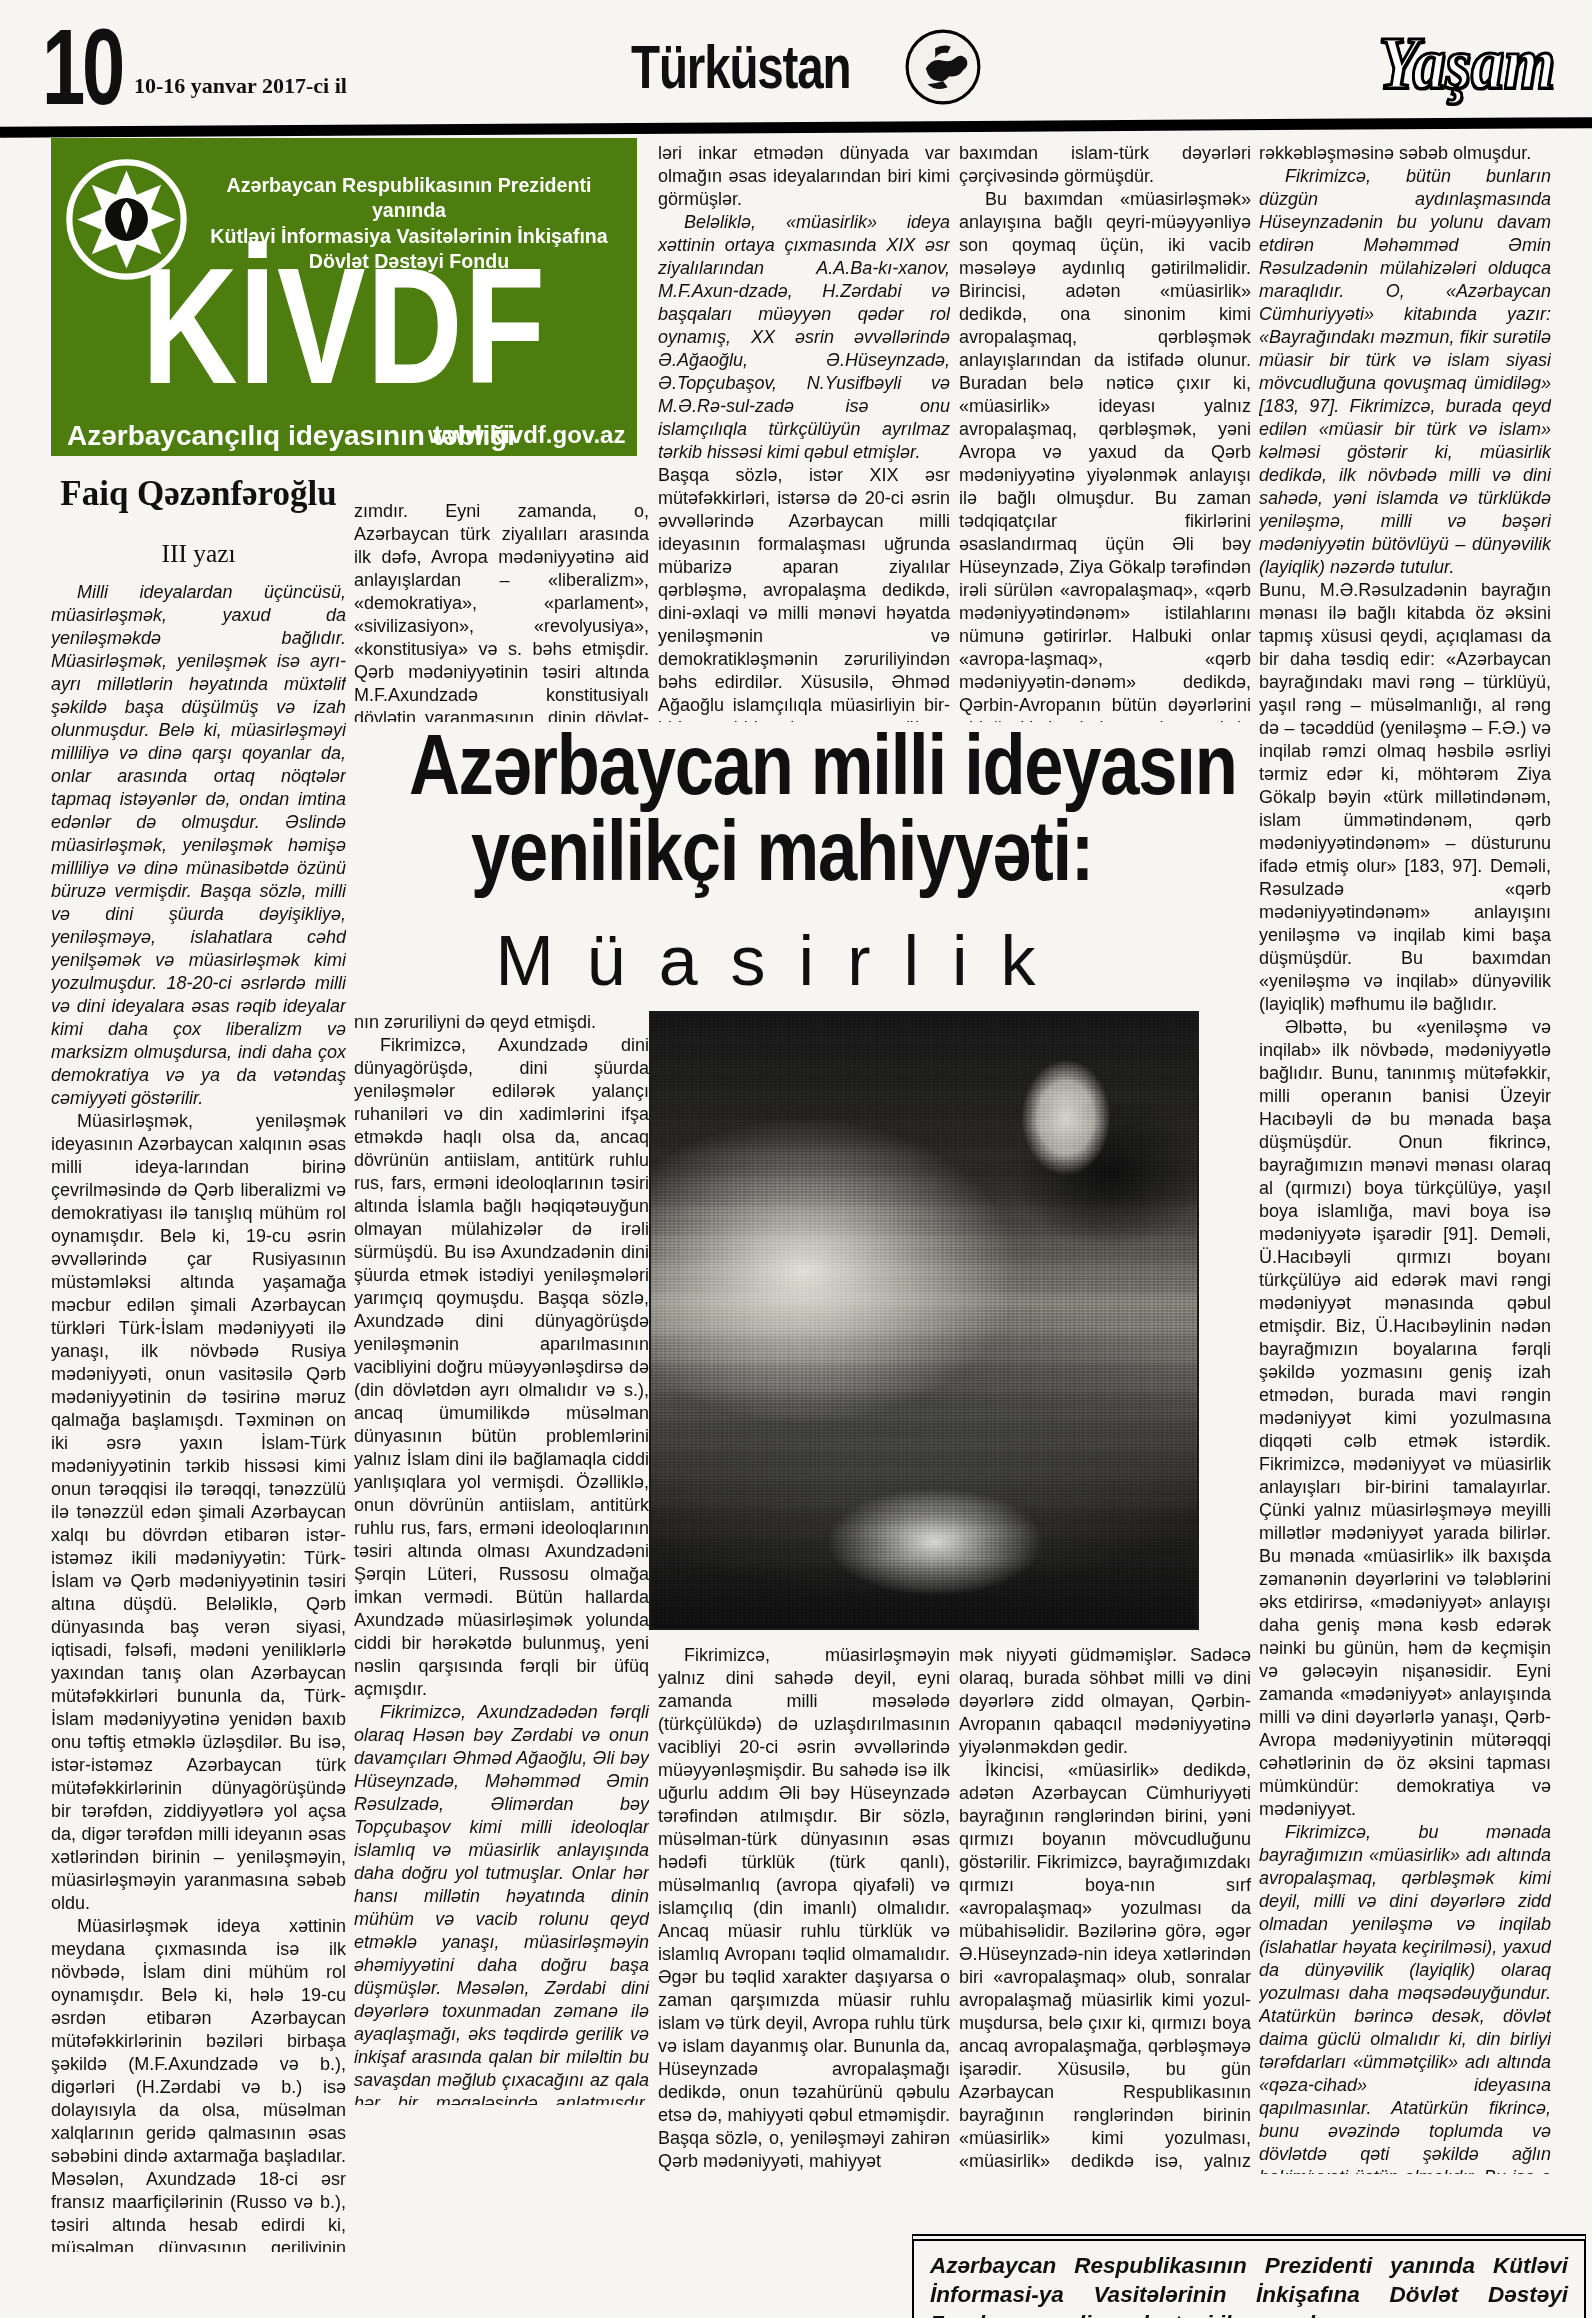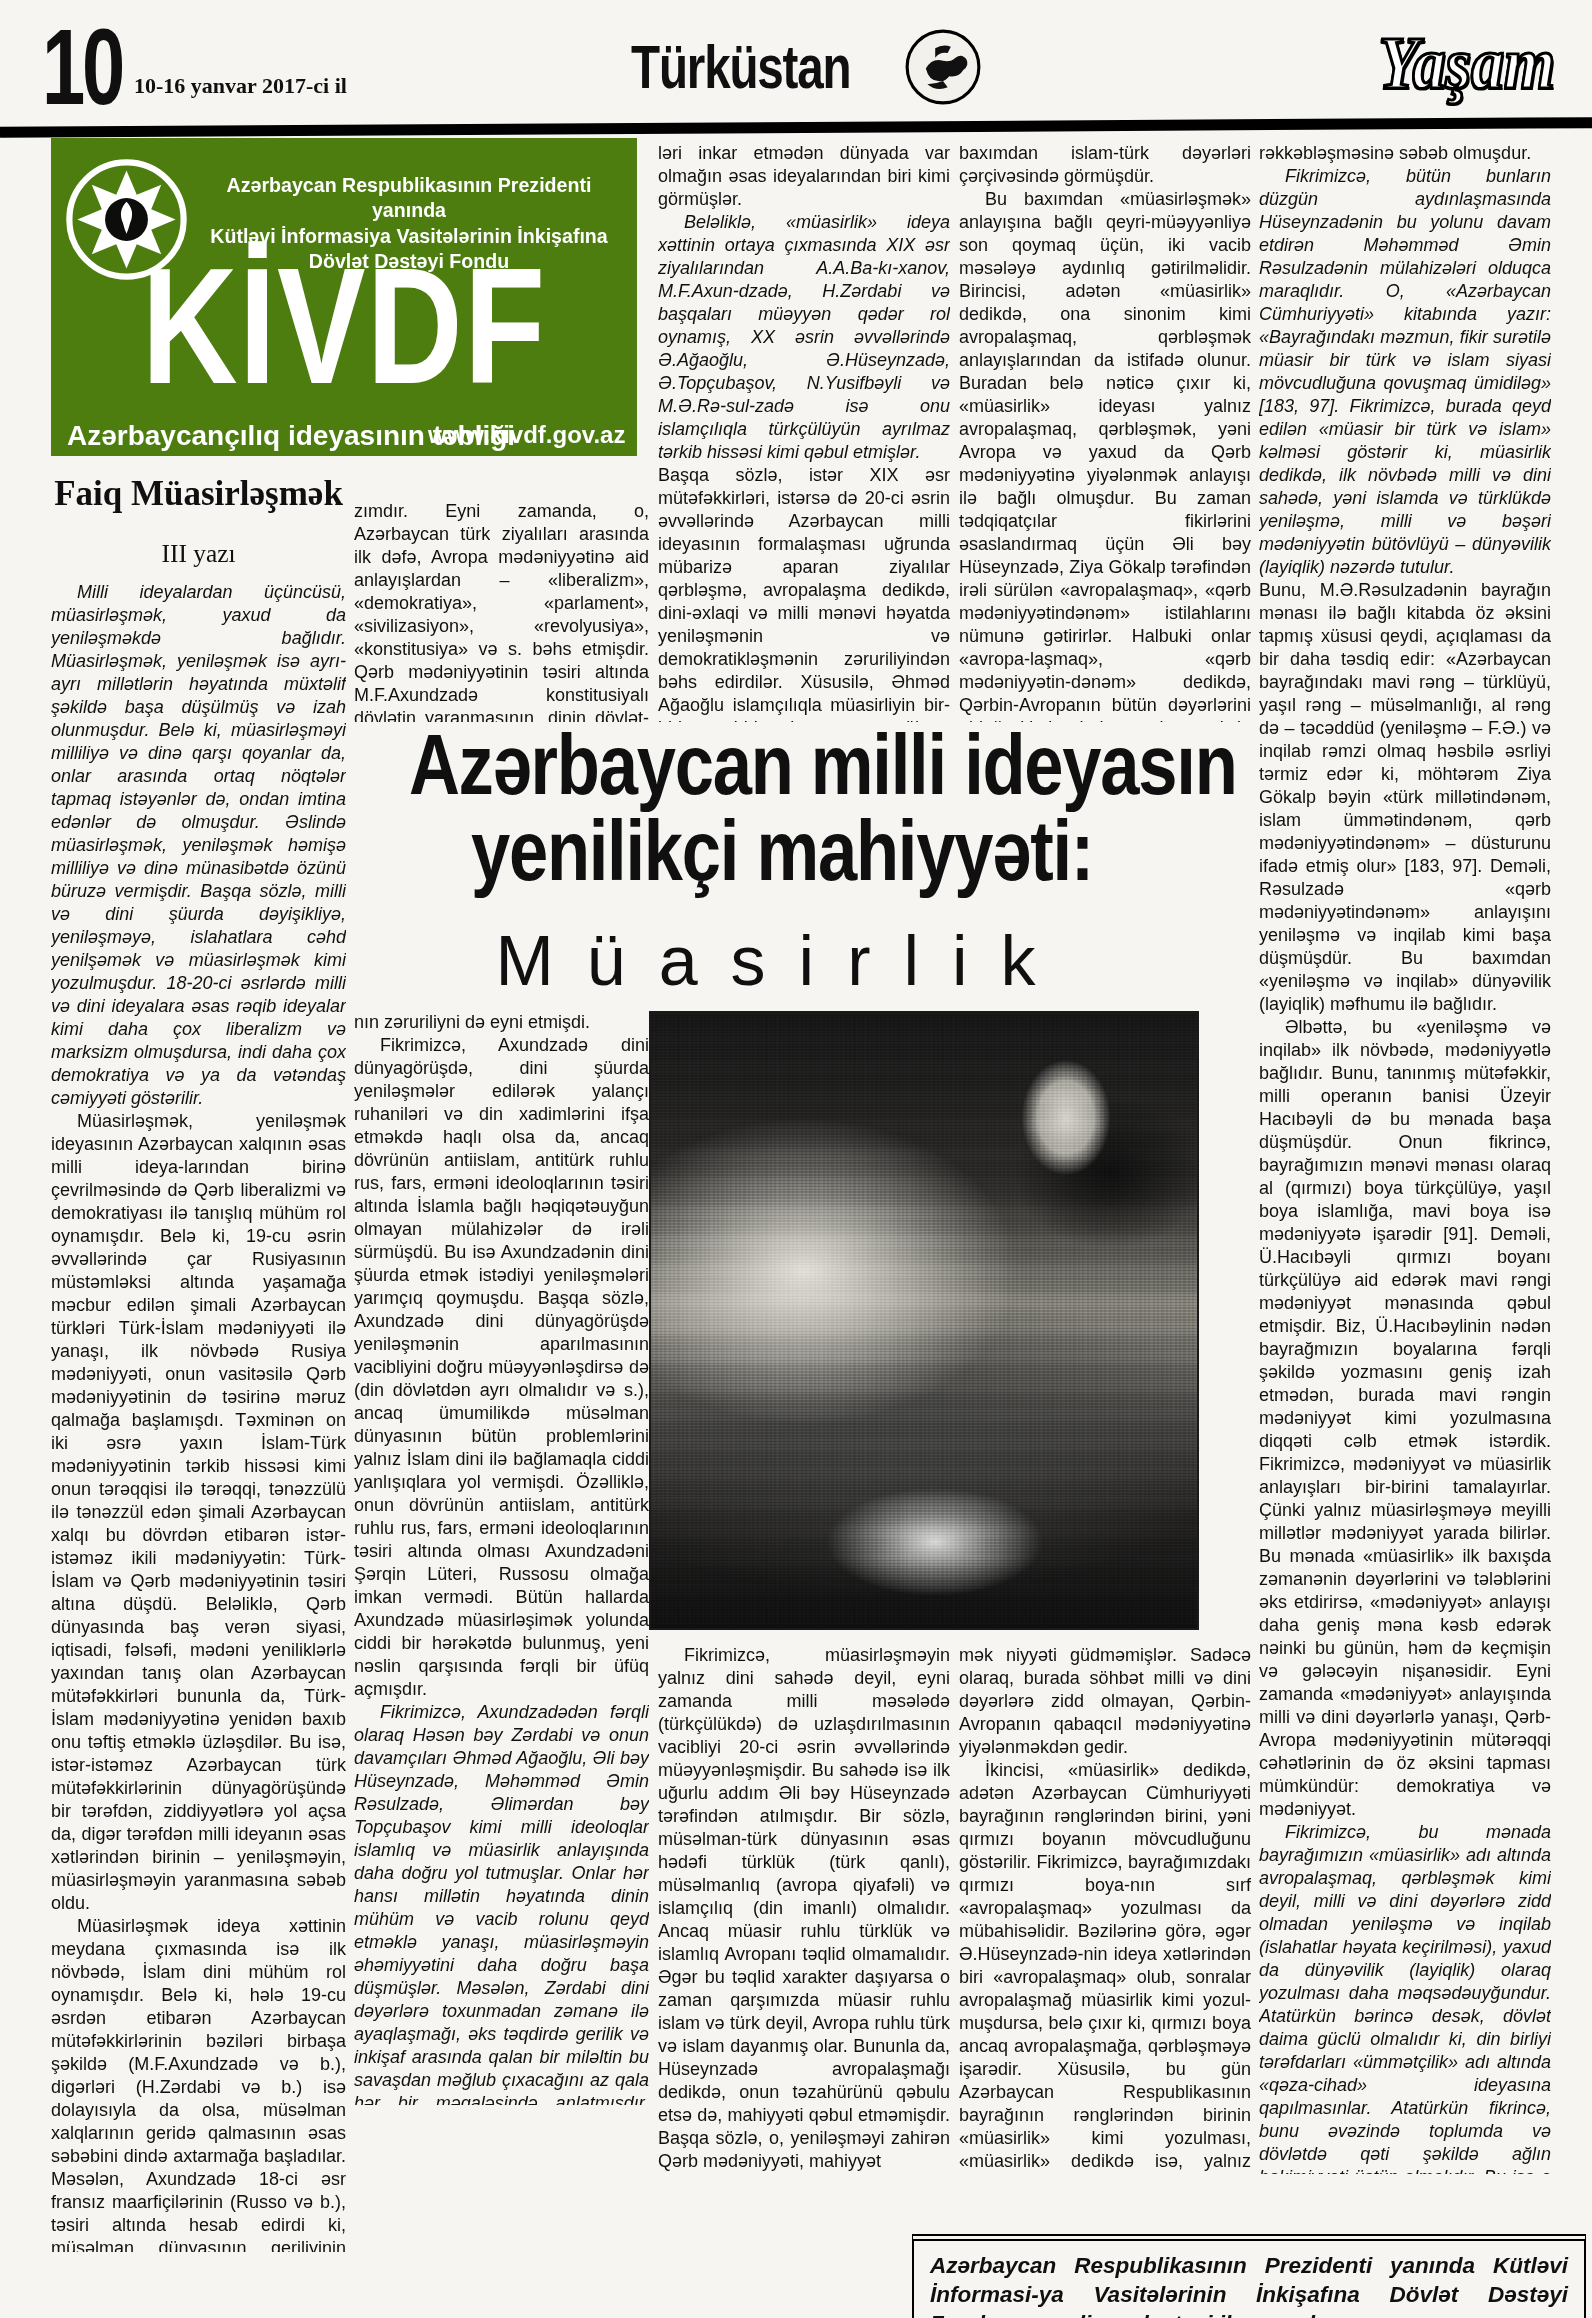--- a/index.html
+++ b/index.html
@@ -177,40 +177,40 @@
     <div class="org">
       <div>Azərbaycan Respublikasının Prezidenti yanında</div>
       <div>Kütləvi İnformasiya Vasitələrinin İnkişafına</div>
       <div>Dövlət Dəstəyi Fondu</div>
     </div>
     <div class="acronym">KİVDF</div>
     <div class="slogan">Azərbaycançılıq ideyasının təbliği</div>
     <div class="url">www.kivdf.gov.az</div>
   </div>
 
-  <div class="author">Faiq Müasirləşmək</div>
+  <div class="author">Faiq Qəzənfəroğlu</div>
   <div class="series">III yazı</div>
 
   <div class="col" id="col1">
       <p class="para it">Milli ideyalardan üçüncüsü, müasirləşmək, yaxud da yeniləşməkdə bağlıdır. Müasirləşmək, yeniləşmək isə ayrı-ayrı millətlərin həyatında müxtəlif şəkildə başa düşülmüş və izah olunmuşdur. Belə ki, müasirləşməyi milliliyə və dinə qarşı qoyanlar da, onlar arasında ortaq nöqtələr tapmaq istəyənlər də, ondan imtina edənlər də olmuşdur. Əslində müasirləşmək, yeniləşmək həmişə milliliyə və dinə münasibətdə özünü büruzə vermişdir. Başqa sözlə, milli və dini şüurda dəyişikliyə, yeniləşməyə, islahatlara cəhd yenilşəmək və müasirləşmək kimi yozulmuşdur. 18-20-ci əsrlərdə milli və dini ideyalara əsas rəqib ideyalar kimi daha çox liberalizm və marksizm olmuşdursa, indi daha çox demokratiya və ya da vətəndaş cəmiyyəti göstərilir.</p>
       <p class="para">Müasirləşmək, yeniləşmək ideyasının Azərbaycan xalqının əsas milli ideya-larından birinə çevrilməsində də Qərb liberalizmi və demokratiyası ilə tanışlıq mühüm rol oynamışdır. Belə ki, 19-cu əsrin əvvəllərində çar Rusiyasının müstəmləksi altında yaşamağa məcbur edilən şimali Azərbaycan türkləri Türk-İslam mədəniyyəti ilə yanaşı, ilk növbədə Rusiya mədəniyyəti, onun vasitəsilə Qərb mədəniyyətinin də təsirinə məruz qalmağa başlamışdı. Təxminən on iki əsrə yaxın İslam-Türk mədəniyyətinin tərkib hissəsi kimi onun tərəqqisi ilə tərəqqi, tənəzzülü ilə tənəzzül edən şimali Azərbaycan xalqı bu dövrdən etibarən istər-istəməz ikili mədəniyyətin: Türk-İslam və Qərb mədəniyyətinin təsiri altına düşdü. Beləliklə, Qərb dünyasında baş verən siyasi, iqtisadi, fəlsəfi, mədəni yeniliklərlə yaxından tanış olan Azərbaycan mütəfəkkirləri bununla da, Türk-İslam mədəniyyətinə yenidən baxıb onu təftiş etməklə üzləşdilər. Bu isə, istər-istəməz Azərbaycan türk mütəfəkkirlərinin dünyagörüşündə bir tərəfdən, ziddiyyətlərə yol açsa da, digər tərəfdən milli ideyanın əsas xətlərindən birinin – yeniləşməyin, müasirləşməyin yaranmasına səbəb oldu.</p>
       <p class="para">Müasirləşmək ideya xəttinin meydana çıxmasında isə ilk növbədə, İslam dini mühüm rol oynamışdır. Belə ki, hələ 19-cu əsrdən etibarən Azərbaycan mütəfəkkirlərinin bəziləri birbaşa şəkildə (M.F.Axundzadə və b.), digərləri (H.Zərdabi və b.) isə dolayısıyla da olsa, müsəlman xalqlarının geridə qalmasının əsas səbəbini dində axtarmağa başladılar. Məsələn, Axundzadə 18-ci əsr fransız maarfiçilərinin (Russo və b.), təsiri altında hesab edirdi ki, müsəlman dünyasının geriliyinin yeganə səbəbkarı dini dünyagörüşdür. Onun fikrincə, xristian dinində olduğu kimi (potestantizm, lüterançılıq və b.), hökmən islam dinində də islahatlar aparmaq və cəmiyyəti yeniləşdirmək la-</p>
     </div>
   <div class="col" id="col2a">
       <p class="para cont">zımdır. Eyni zamanda, o, Azərbaycan türk ziyalıları arasında ilk dəfə, Avropa mədəniyyətinə aid anlayışlardan – «liberalizm», «demokratiya», «parlament», «sivilizasiyon», «revolyusiya», «konstitusiya» və s. bəhs etmişdir. Qərb mədəniyyətinin təsiri altında M.F.Axundzadə konstitusiyalı dövlətin yaranmasının, dinin dövlət-dən ayrı olmasını-</p>
     </div>
 
   <div class="headline">
     <span class="hl1">Azərbaycan milli ideyasının</span>
     <span class="hl2">yenilikçi mahiyyəti:</span>
     <span class="hl3">Müasirlik</span>
   </div>
 
   <div class="col" id="col2b">
-      <p class="para cont">nın zəruriliyni də eyni etmişdi.</p>
+      <p class="para cont">nın zəruriliyni də qeyd etmişdi.</p>
       <p class="para">Fikrimizcə, Axundzadə dini dünyagörüşdə, dini şüurda yeniləşmələr edilərək yalançı ruhaniləri və din xadimlərini ifşa etməkdə haqlı olsa da, ancaq dövrünün antiislam, antitürk ruhlu rus, fars, erməni ideoloqlarının təsiri altında İslamla bağlı həqiqətəuyğun olmayan mülahizələr də irəli sürmüşdü. Bu isə Axundzadənin dini şüurda etmək istədiyi yeniləşmələri yarımçıq qoymuşdu. Başqa sözlə, Axundzadə dini dünyagörüşdə yeniləşmənin aparılmasının vacibliyini doğru müəyyənləşdirsə də (din dövlətdən ayrı olmalıdır və s.), ancaq ümumilikdə müsəlman dünyasının bütün problemlərini yalnız İslam dini ilə bağlamaqla ciddi yanlışıqlara yol vermişdi. Özəlliklə, onun dövrünün antiislam, antitürk ruhlu rus, fars, erməni ideoloqlarının təsiri altında olması Axundzadəni Şərqin Lüteri, Russosu olmağa imkan vermədi. Bütün hallarda Axundzadə müasirləşimək yolunda ciddi bir hərəkətdə bulunmuş, yeni nəslin qarşısında fərqli bir üfüq açmışdır.</p>
       <p class="para it">Fikrimizcə, Axundzadədən fərqli olaraq Həsən bəy Zərdabi və onun davamçıları Əhməd Ağaoğlu, Əli bəy Hüseynzadə, Məhəmməd Əmin Rəsulzadə, Əlimərdan bəy Topçubaşov kimi milli ideoloqlar islamlıq və müasirlik anlayışında daha doğru yol tutmuşlar. Onlar hər hansı millətin həyatında dinin mühüm və vacib rolunu qeyd etməklə yanaşı, müasirləşməyin əhəmiyyətini daha doğru başa düşmüşlər. Məsələn, Zərdabi dini dəyərlərə toxunmadan zəmanə ilə ayaqlaşmağı, əks təqdirdə gerilik və inkişaf arasında qalan bir miləltin bu savaşdan məğlub çıxacağını az qala hər bir məqaləsində anlatmışdır. Zərdabi və onun banisi olduğu «Əkinçi» qəzeti dini və dünyəvi elmlərdən hansının vacib olmasını gündəmə gətirməklə</p>
     </div>
   <div class="col" id="col3a">
       <p class="para cont">ləri inkar etmədən dünyada var olmağın əsas ideyalarından biri kimi görmüşlər.</p>
       <p class="para it">Beləliklə, «müasirlik» ideya xəttinin ortaya çıxmasında XIX əsr ziyalılarından A.A.Ba-kı-xanov, M.F.Axun-dzadə, H.Zərdabi və başqaları müəyyən qədər rol oynamış, XX əsrin əvvəllərində Ə.Ağaoğlu, Ə.Hüseynzadə, Ə.Topçubaşov, N.Yusifbəyli və M.Ə.Rə-sul-zadə isə onu islamçılıqla türkçülüyün ayrılmaz tərkib hissəsi kimi qəbul etmişlər.</p>
       <p class="para cont">Başqa sözlə, istər XIX əsr mütəfəkkirləri, istərsə də 20-ci əsrin əvvəllərində Azərbaycan milli ideyasının formalaşması uğrunda mübarizə aparan ziyalılar qərbləşmə, avropalaşma dedikdə, dini-əxlaqi və milli mənəvi həyatda yeniləşmənin və demokratikləşmənin zəruriliyindən bəhs edirdilər. Xüsusilə, Əhməd Ağaoğlu islamçılıqla müasirliyin bir-birinə zidd olmamasını sübuta yetirmək üçün yüzlərlə məqalə yazmışdır. Ağaoğlunun bu</p>
     </div>
   <div class="col" id="col4a">
       <p class="para cont">baxımdan islam-türk dəyərləri çərçivəsində görmüşdür.</p>

